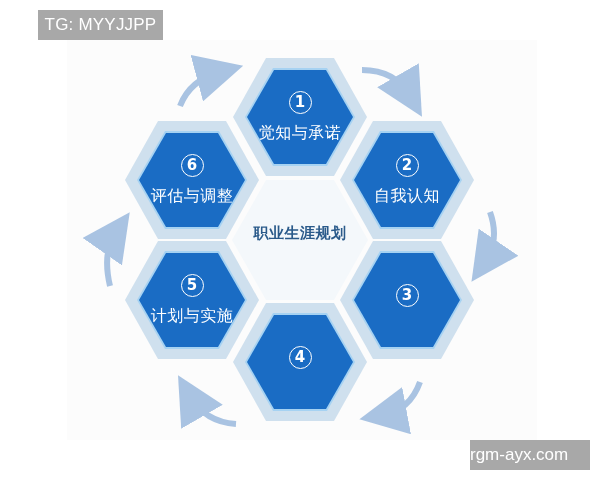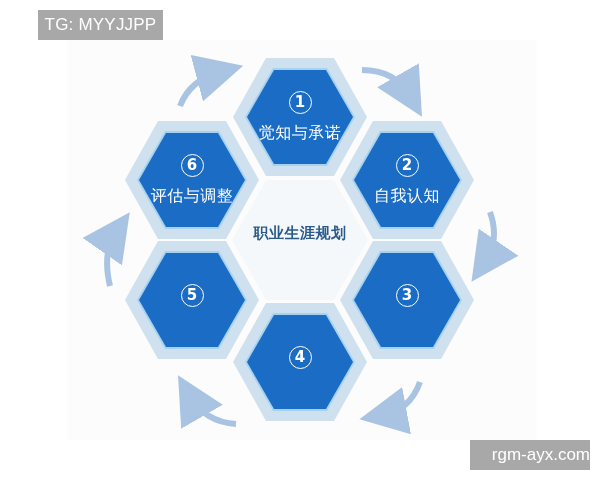--- a/index.html
+++ b/index.html
@@ -4,21 +4,21 @@
 <style>
   html, body { margin:0; padding:0; }
   body { width:600px; height:480px; background:#ffffff; position:relative; overflow:hidden;
          font-family:"DejaVu Sans", "Liberation Sans", sans-serif; }
   .panel { position:absolute; left:67px; top:40px; width:470px; height:400px; background:#fcfcfc; }
   .tag { position:absolute; left:10px; top:10px; width:125px; height:30px; background:#a8a8a8;
          color:#ffffff; font-family:"Liberation Sans", sans-serif; font-size:17px; line-height:30px;
          text-align:center; letter-spacing:0.2px;margin-left:28px; }
   .watermark { position:absolute; left:470px; top:440px; width:120px; height:30px; background:#a8a8a8;
          color:#ffffff; font-family:"Liberation Sans", sans-serif; font-size:17px; line-height:30px;
-         text-align:right; }
+         text-align:left; }
   svg.diagram { position:absolute; left:0; top:0; }
   .hex { position:absolute; width:134px; height:118px; transform:translate(-50%,-50%); }
   .hex-label { position:absolute; left:0; right:0; top:0; bottom:0; display:flex; flex-direction:column;
          align-items:center; justify-content:center; color:#ffffff; }
   .step-num { width:21px; height:21px; border:1.6px solid #ffffff; border-radius:50%;
          font-size:15px; font-weight:bold; line-height:21px; text-align:center; margin-bottom:9px;
          font-family:"DejaVu Sans", sans-serif; }
   .step-text { font-size:16px; letter-spacing:0.5px; font-family:Liberation Sans, sans-serif; }
   .center-title { position:absolute; left:230px; top:222px; width:140px; text-align:center;
          color:#2a5a8a; font-weight:bold; font-size:15px; line-height:23px;
@@ -95,20 +95,21 @@
 </div>
 
 <div class="hex" style="left:192px; top:300px;">
   <svg width="134" height="118" viewBox="0 0 134 118">
     <polygon points="0,59 33,0 101,0 134,59 101,118 33,118" fill="#cfe0ee"></polygon>
     <polygon points="12,59 40,10 94,10 122,59 94,108 40,108" fill="#a6d2f2"></polygon>
     <polygon points="14,59 41,12 93,12 120,59 93,106 41,106" fill="#1a6cc4"></polygon>
   </svg>
   <div class="hex-label">
     <div class="step-num">5</div>
+    <div class="step-text">计划与实施</div>
   </div>
 </div>
 
 <div class="hex" style="left:192px; top:180px;">
   <svg width="134" height="118" viewBox="0 0 134 118">
     <polygon points="0,59 33,0 101,0 134,59 101,118 33,118" fill="#cfe0ee"></polygon>
     <polygon points="12,59 40,10 94,10 122,59 94,108 40,108" fill="#a6d2f2"></polygon>
     <polygon points="14,59 41,12 93,12 120,59 93,106 41,106" fill="#1a6cc4"></polygon>
   </svg>
   <div class="hex-label">

